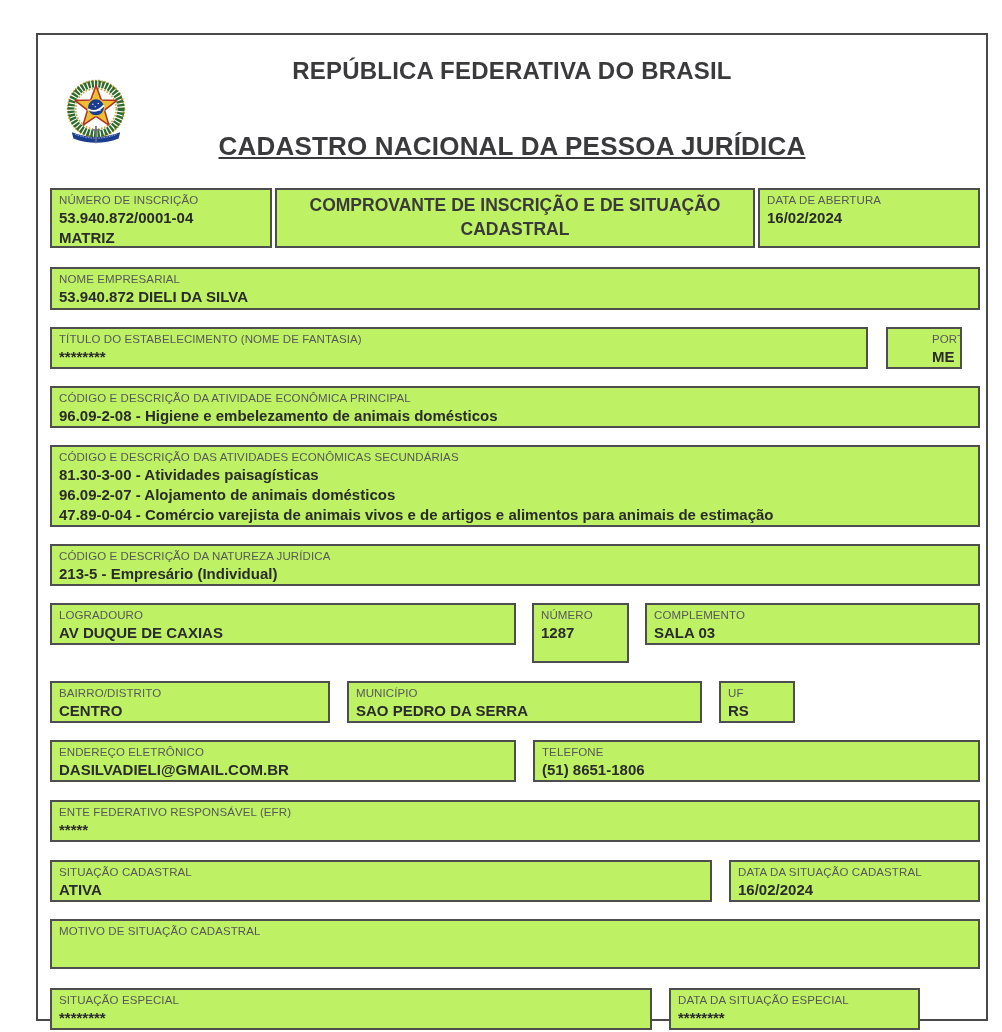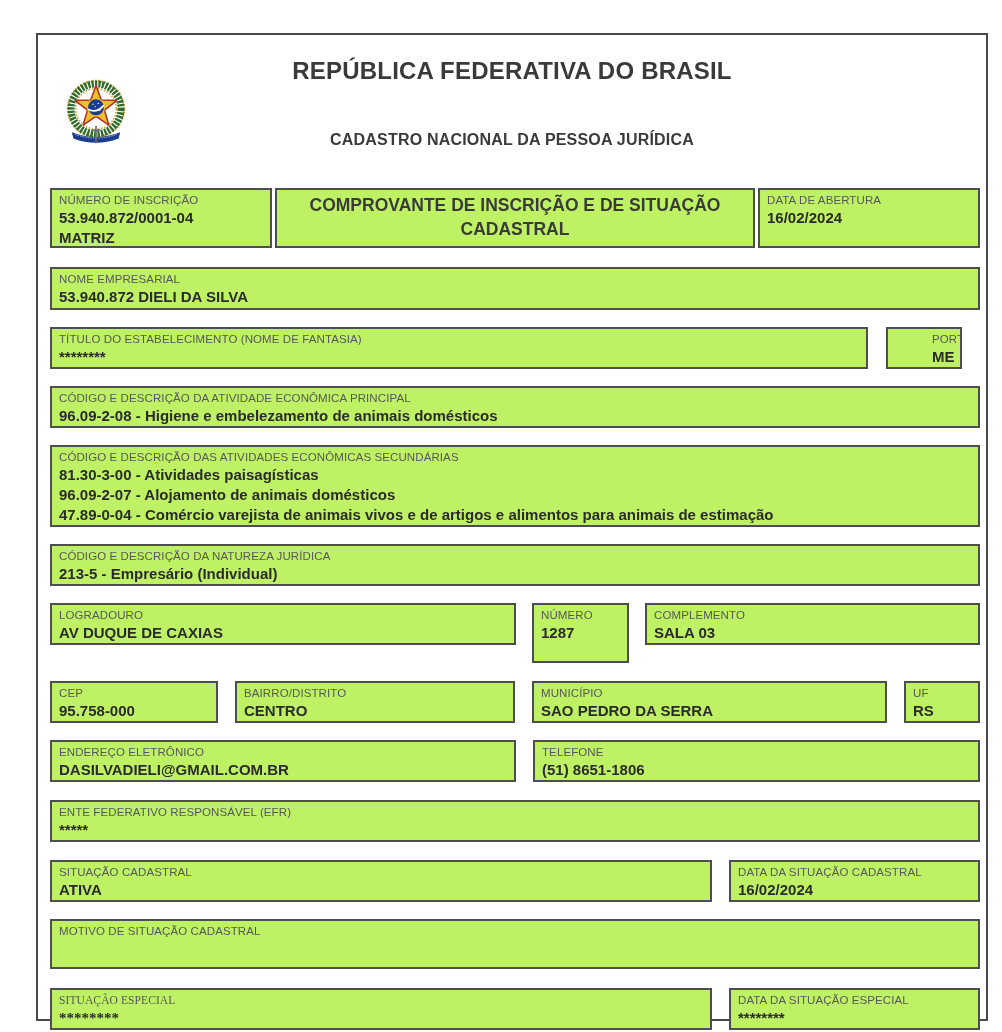--- a/index.html
+++ b/index.html
@@ -15,22 +15,23 @@
   }
   
   .emblem { position:absolute; left:19px; top:33px; width:78px; height:88px; }
   .title1 {
     position:absolute; left:0; top:22px; width:100%;
     text-align:center; font-size:24px; font-weight:bold; color:#3a3a3c;
     letter-spacing:0.2px;
   }
   .title2 {
     position:absolute; left:0; top:96px; width:100%;
-    text-align:center; font-size:16px; font-weight:bold; color:#3a3a3c;
+    text-align:center; font-size:26px; font-weight:bold; color:#3a3a3c;
     letter-spacing:0.2px;
+    text-decoration:underline;
   }
   
   .doc-body { position:absolute; left:12px; top:153px; width:930px; }
   .row { display:flex; }
   .mt17 { margin-top:17px; }
   .mt18 { margin-top:18px; }
   .mt19 { margin-top:19px; }
   .box {
     border:2px solid #4e4e50; background:#bef264;
     padding:3px 7px; overflow:hidden;
@@ -140,24 +141,20 @@
         <div class="lbl">NÚMERO</div>
         <div class="val">1287</div>
       </div>
       <div class="box" style="width:335px; height:42px;">
         <div class="lbl">COMPLEMENTO</div>
         <div class="val">SALA 03</div>
       </div>
     </div>
 
     <div class="row mt18" style="gap:17px;">
-      <div class="box" style="width:168px; height:42px;">
-        <div class="lbl">CEP</div>
-        <div class="val">95.758-000</div>
-      </div>
       <div class="box" style="width:280px; height:42px;">
         <div class="lbl">BAIRRO/DISTRITO</div>
         <div class="val">CENTRO</div>
       </div>
       <div class="box" style="width:355px; height:42px;">
         <div class="lbl">MUNICÍPIO</div>
         <div class="val">SAO PEDRO DA SERRA</div>
       </div>
       <div class="box" style="width:76px; height:42px;">
         <div class="lbl">UF</div>
@@ -195,21 +192,21 @@
     </div>
 
     <div class="row mt17">
       <div class="box" style="width:930px; height:50px;">
         <div class="lbl">MOTIVO DE SITUAÇÃO CADASTRAL</div>
         <div class="val"></div>
       </div>
     </div>
 
     <div class="row mt19" style="gap:17px;">
-      <div class="box" style="width:662px; height:42px;font-family:Liberation Serif, serif;">
+      <div class="box" style="width:602px; height:42px;">
         <div class="lbl">SITUAÇÃO ESPECIAL</div>
         <div class="val">********</div>
       </div>
       <div class="box" style="width:251px; height:42px;">
         <div class="lbl">DATA DA SITUAÇÃO ESPECIAL</div>
         <div class="val">********</div>
       </div>
     </div>
 
   </div>

